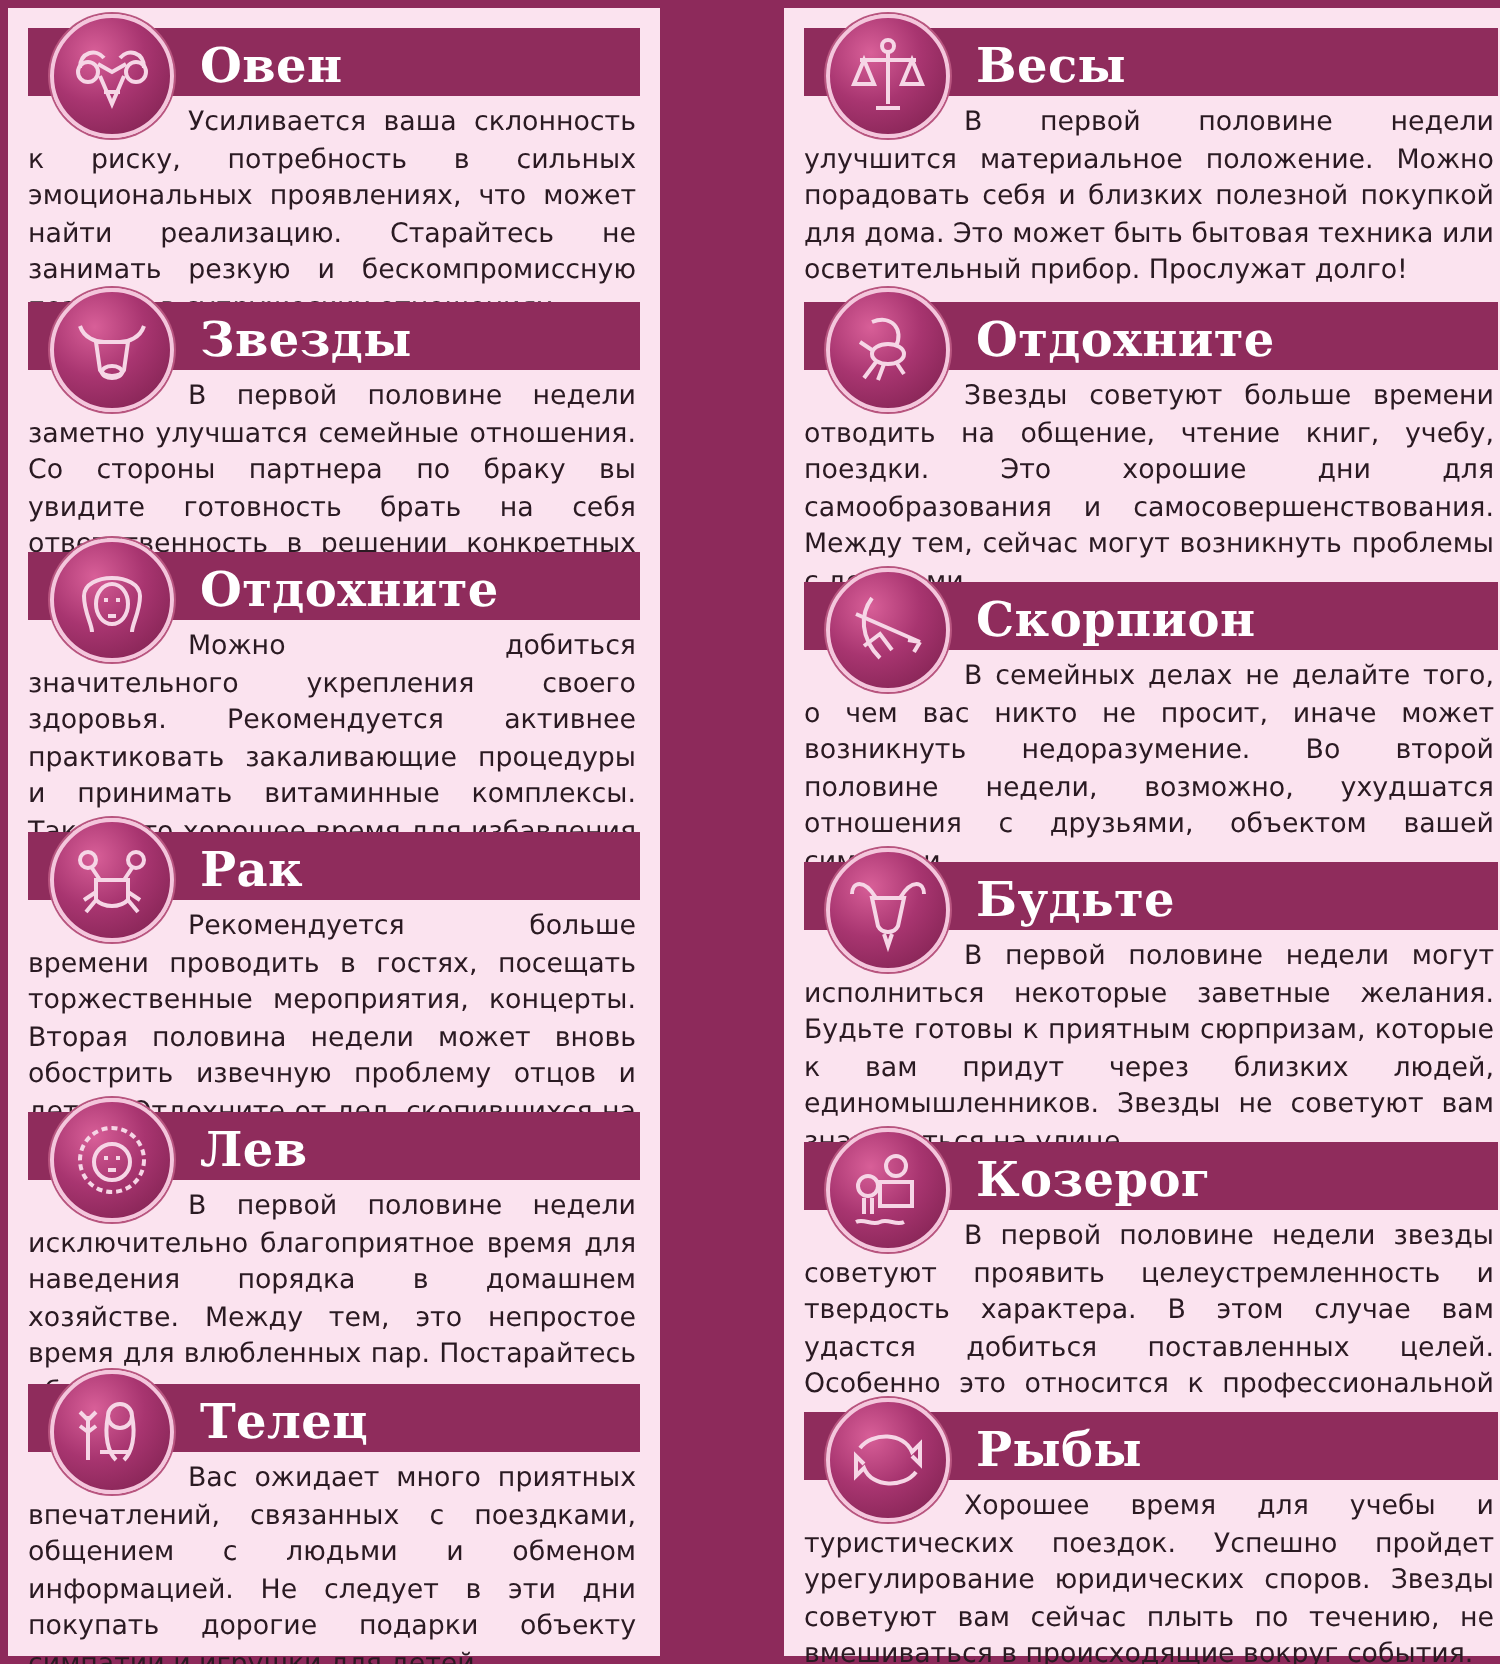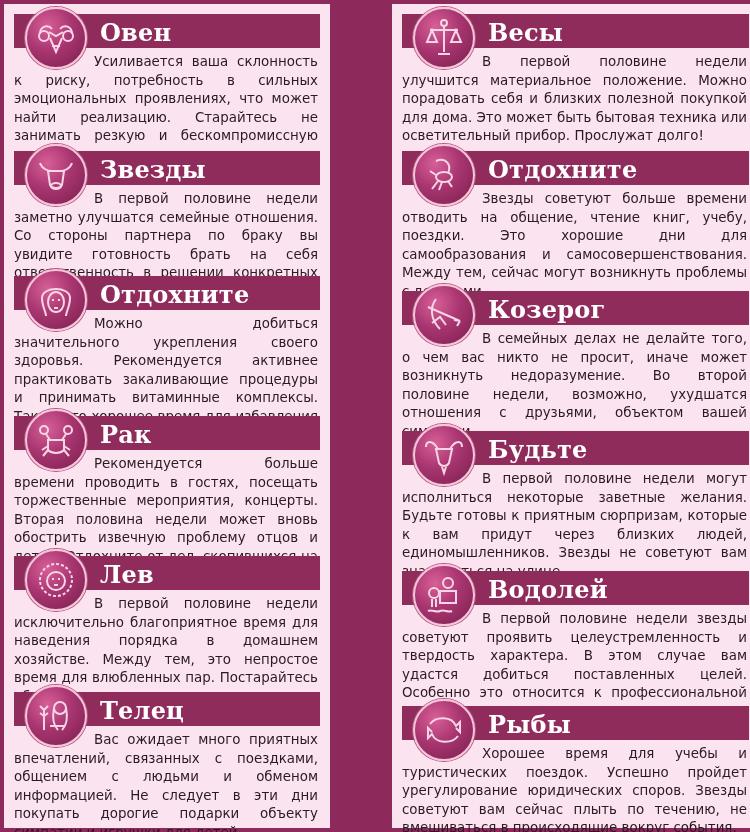--- a/index.html
+++ b/index.html
@@ -188,21 +188,21 @@
 
   <div class="sign" style="top:277px;">
     <div class="header-bar"></div>
     <div class="icon-circle">
       <svg viewBox="0 0 44 44" fill="none" stroke="#f6d6e6" stroke-width="2">
         <path d="M6 14l32 14M38 28l-6-1M38 28l-3 5"></path>
         <path d="M14 6c-6 8-6 20 4 30"></path>
         <path d="M10 30l8-6 6 8"></path>
       </svg>
     </div>
-    <div class="sign-title">Козерог</div>
+    <div class="sign-title">Скорпион</div>
     <div class="sign-text">В семейных делах не делайте того, о чем вас никто не просит, иначе может возникнуть недоразумение. Во второй половине недели, возможно, ухудшатся отношения с друзьями, объектом вашей симпатии.</div>
   </div>
 
   <div class="sign" style="top:417px;">
     <div class="header-bar"></div>
     <div class="icon-circle">
       <svg viewBox="0 0 44 44" fill="none" stroke="#f6d6e6" stroke-width="2">
         <path d="M16 16C10 6 4 8 4 14M28 16c6-10 12-8 12-2"></path>
         <path d="M14 16h16l-3 14c-2 4-8 4-10 0z"></path>
         <path d="M20 34l2 6 2-6"></path>
@@ -215,21 +215,21 @@
   <div class="sign" style="top:557px;">
     <div class="header-bar"></div>
     <div class="icon-circle">
       <svg viewBox="0 0 44 44" fill="none" stroke="#f6d6e6" stroke-width="2">
         <circle cx="26" cy="10" r="5"></circle>
         <path d="M18 18h16v12H18z"></path>
         <circle cx="12" cy="20" r="5"></circle>
         <path d="M10 26v8M14 26v8M6 38c4-2 8 2 12 0s8 2 12 0"></path>
       </svg>
     </div>
-    <div class="sign-title">Водолей</div>
+    <div class="sign-title">Козерог</div>
     <div class="sign-text">В первой половине недели звезды советуют проявить целеустремленность и твердость характера. В этом случае вам удастся добиться поставленных целей. Особенно это относится к профессиональной реализации.</div>
   </div>
 
   <div class="sign" style="top:692px;">
     <div class="header-bar"></div>
     <div class="icon-circle">
       <svg viewBox="0 0 44 44" fill="none" stroke="#f6d6e6" stroke-width="2">
         <path d="M8 16c6-8 22-8 26 2l4-4v10l-4-4"></path>
         <path d="M36 28c-6 8-22 8-26-2l-4 4V20l4 4"></path>
       </svg>

